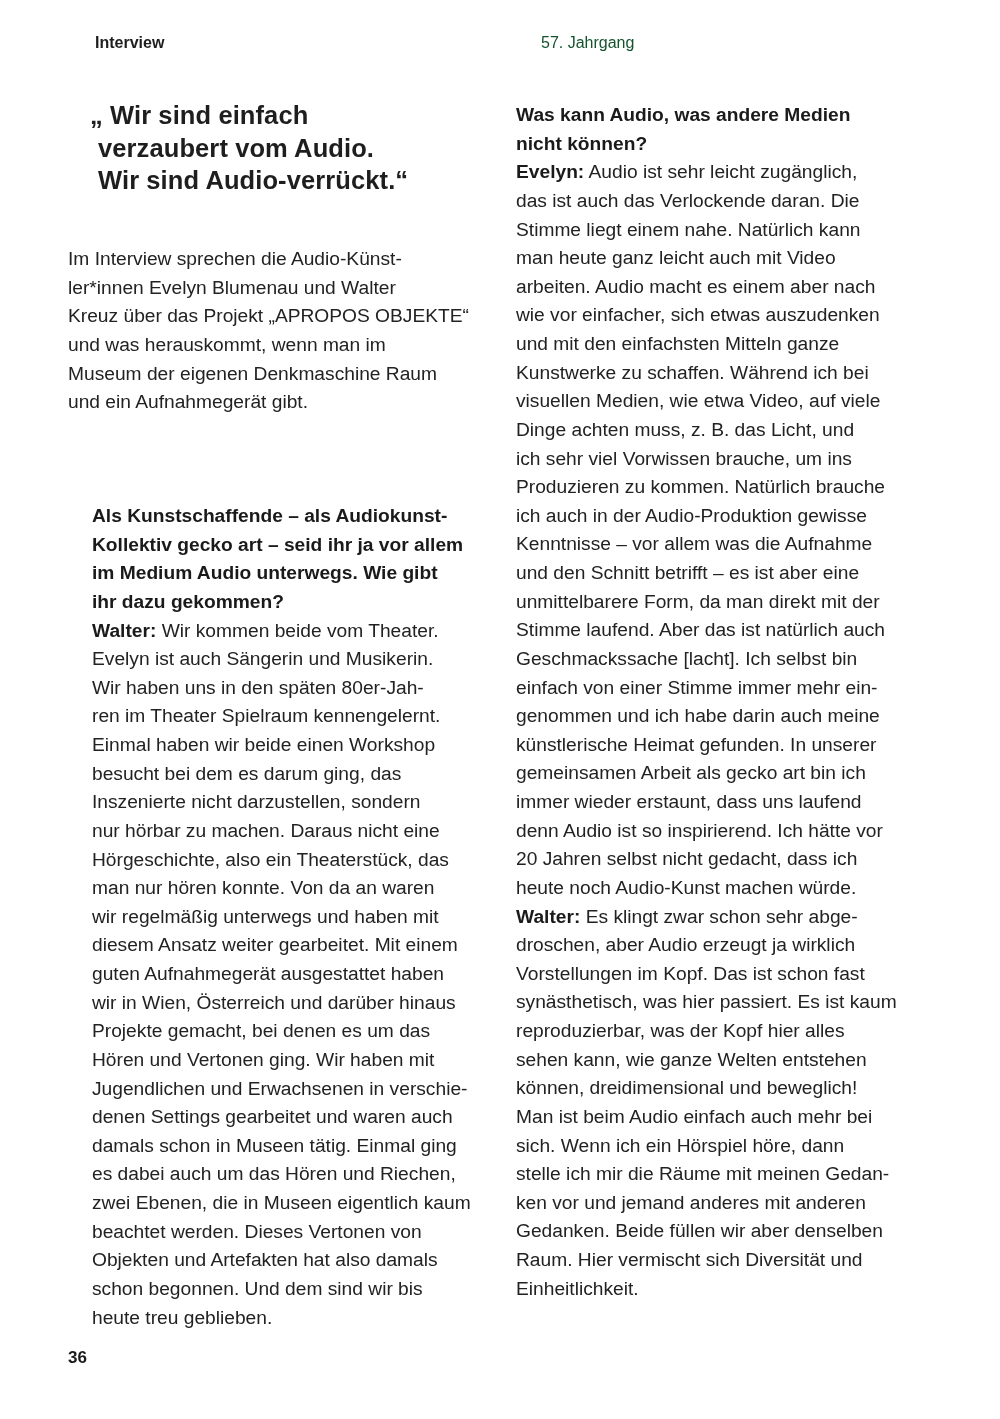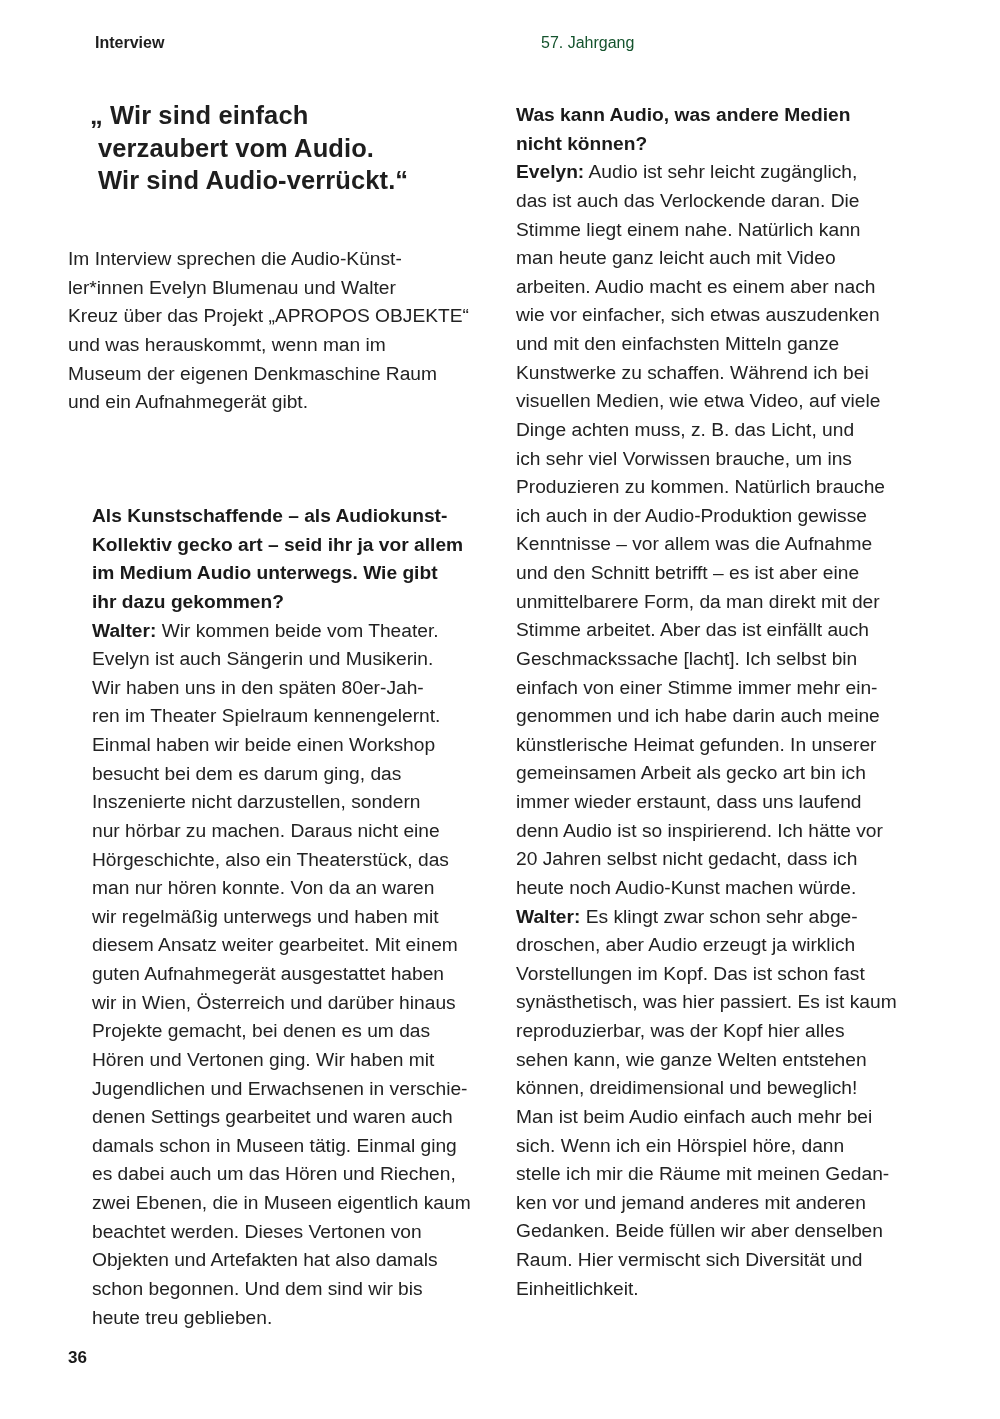--- a/index.html
+++ b/index.html
@@ -92,21 +92,21 @@
       <span class="ln">und mit den einfachsten Mitteln ganze</span>
       <span class="ln">Kunstwerke zu schaffen. Während ich bei</span>
       <span class="ln">visuellen Medien, wie etwa Video, auf viele</span>
       <span class="ln">Dinge achten muss, z. B. das Licht, und</span>
       <span class="ln">ich sehr viel Vorwissen brauche, um ins</span>
       <span class="ln">Produzieren zu kommen. Natürlich brauche</span>
       <span class="ln">ich auch in der Audio-Produktion gewisse</span>
       <span class="ln">Kenntnisse – vor allem was die Aufnahme</span>
       <span class="ln">und den Schnitt betrifft – es ist aber eine</span>
       <span class="ln">unmittelbarere Form, da man direkt mit der</span>
-      <span class="ln">Stimme arbeitet. Aber das ist einfällt auch</span>
+      <span class="ln">Stimme laufend. Aber das ist natürlich auch</span>
       <span class="ln">Geschmackssache [lacht]. Ich selbst bin</span>
       <span class="ln">einfach von einer Stimme immer mehr ein-</span>
       <span class="ln">genommen und ich habe darin auch meine</span>
       <span class="ln">künstlerische Heimat gefunden. In unserer</span>
       <span class="ln">gemeinsamen Arbeit als gecko art bin ich</span>
       <span class="ln">immer wieder erstaunt, dass uns laufend</span>
       <span class="ln">denn Audio ist so inspirierend. Ich hätte vor</span>
       <span class="ln">20 Jahren selbst nicht gedacht, dass ich</span>
       <span class="ln">heute noch Audio-Kunst machen würde.</span>
     </div>

